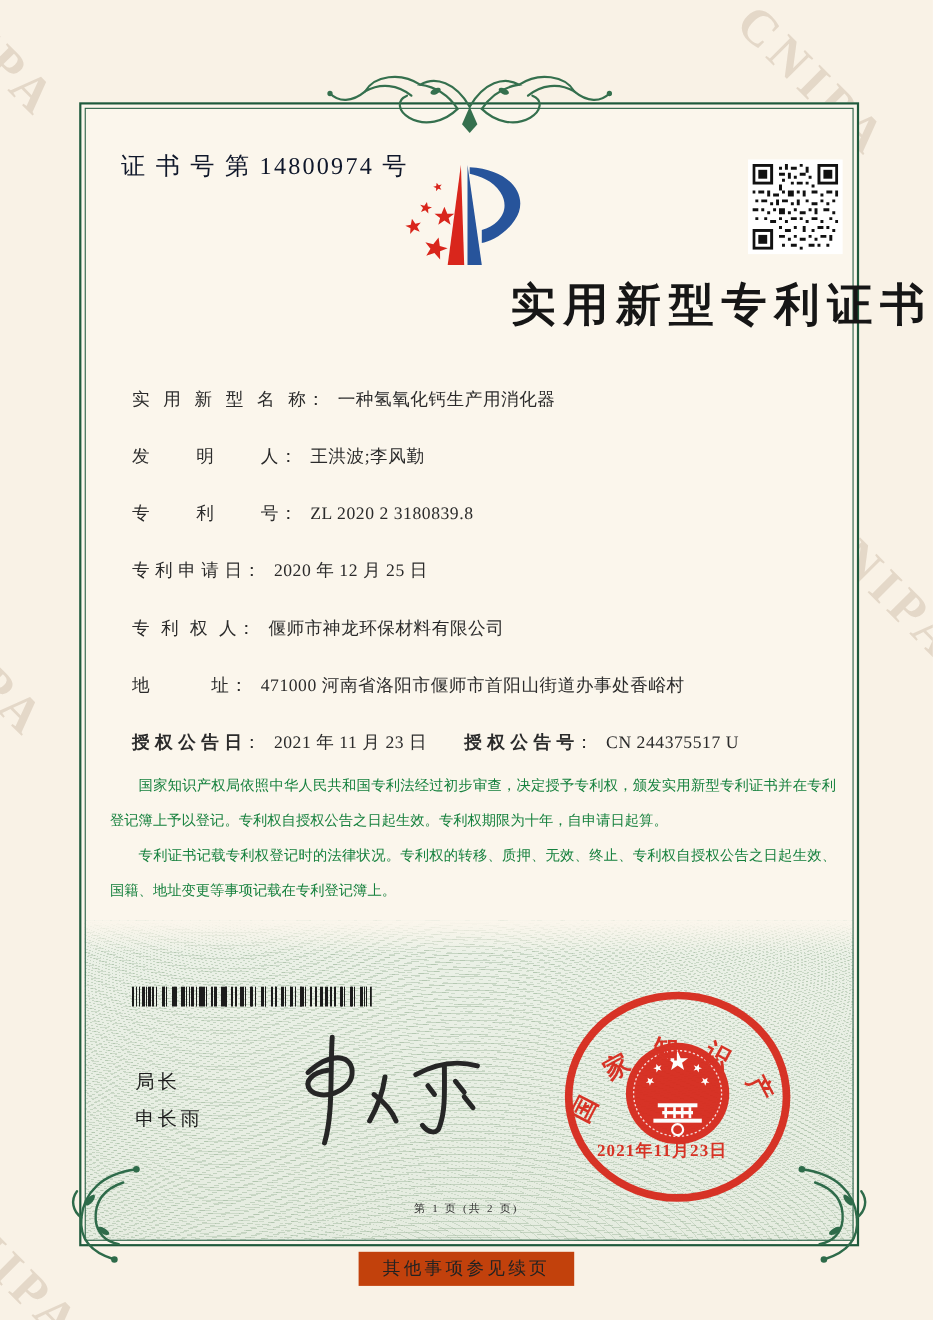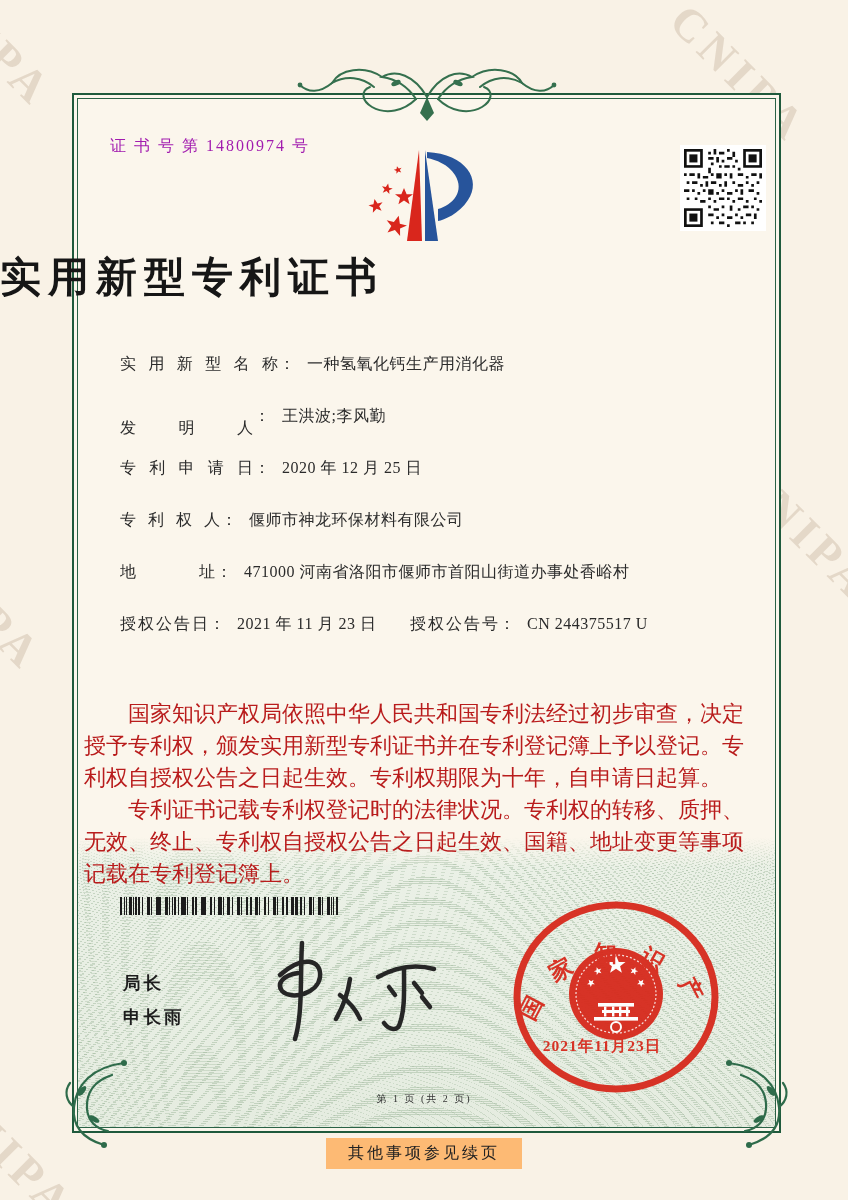--- a/index.html
+++ b/index.html
@@ -31,53 +31,53 @@
   .corner-right{right:-14px;transform:scaleX(-1);}
   
   .band{position:absolute;left:3px;right:3px;bottom:3px;top:742px;z-index:0;
     background:
       linear-gradient(180deg, rgba(251,246,236,1) 0px, rgba(251,246,236,0) 30px),
       repeating-radial-gradient(ellipse 1200px 420px at 50% -90px, rgba(138,168,136,.38) 0 1px, rgba(0,0,0,0) 1px 6px),
       repeating-radial-gradient(ellipse 1400px 520px at 18% 115%, rgba(138,168,136,.28) 0 1px, rgba(0,0,0,0) 1px 8px),
       linear-gradient(#ebf1e7,#e5ece0);}
   
   .content{position:absolute;inset:0;z-index:3;}
-  .cert-no{position:absolute;left:110px;top:136px;font-size:16px;letter-spacing:2px;color:#a21caf;text-align:right;}
+  .cert-no{position:absolute;left:110px;top:136px;font-size:22px;letter-spacing:2px;color:#0f172a;text-align:right;}
   .logo{position:absolute;left:341px;top:138px;width:160px;height:118px;}
   .qr{position:absolute;left:680px;top:145px;width:78px;height:78px;background:#fff;padding:4px;}
-  .title{position:absolute;left:0;right:0;top:250px;text-align:left;
-    font-size:41px;font-weight:bold;letter-spacing:7px;color:#161616;}
+  .title{position:absolute;left:0;right:0;top:250px;text-align:right;
+    font-size:41px;font-weight:bold;letter-spacing:7px;color:#161616;padding-left:28px;}
   .fields{position:absolute;left:120px;top:351px;width:600px;font-size:16px;}
   .frow{height:52px;line-height:26px;white-space:nowrap;}
   .flabel{display:inline-block;text-align:justify;text-align-last:justify;vertical-align:top;}
   .fcolon{display:inline-block;margin-left:1px;}
   .fvalue{display:inline-block;margin-left:12px;letter-spacing:.5px;}
   .frow:nth-child(1) .flabel{width:158px;}
-  .frow:nth-child(2) .flabel{width:133px;margin-top:12px;}
+  .frow:nth-child(2) .flabel{width:133px;}
   .frow:nth-child(3) .flabel{width:133px;}
   .frow:nth-child(4) .flabel{width:100px;}
   .frow:nth-child(5) .flabel{width:95px;}
   .frow:nth-child(6) .flabel{width:88px;}
   .frow:nth-child(7) .flabel{width:100px;font-weight:bold;}
   .fvalue2w{width:173px;}
-  .paras{position:absolute;left:84px;top:698px;width:660px;
-    font-size:22px;line-height:32px;text-align:justify;color:#b91c1c;}
+  .paras{position:absolute;left:100px;top:698px;width:660px;
+    font-size:13px;line-height:32px;text-align:justify;color:#15803d;}
   .paras p{margin:0;text-indent:2em;}
   .barcode{position:absolute;left:120px;top:897px;width:218px;height:18px;
     background:
       repeating-linear-gradient(90deg,#1c1c1c 0 2px,rgba(0,0,0,0) 2px 4px,#1c1c1c 4px 5px,rgba(0,0,0,0) 5px 9px,#1c1c1c 9px 12px,rgba(0,0,0,0) 12px 13px,#1c1c1c 13px 14px,rgba(0,0,0,0) 14px 18px),
       repeating-linear-gradient(90deg,rgba(0,0,0,0) 0 6px,#1c1c1c 6px 7px,rgba(0,0,0,0) 7px 15px,#1c1c1c 15px 17px,rgba(0,0,0,0) 17px 23px);}
   .signer{position:absolute;left:123px;top:966px;font-size:17.5px;letter-spacing:3px;color:#1d1d1d;}
-  .signer div{height:34px;line-height:34px;font-weight:bold;}
+  .signer div{height:34px;line-height:34px;}
   .signature{position:absolute;left:250px;top:935px;}
   .seal{position:absolute;left:511px;top:899px;width:210px;height:196px;opacity:.94;}
   .seal text{font-weight:bold;}
   .page-num{position:absolute;left:0;right:0;top:1092px;text-align:center;font-size:10px;letter-spacing:2px;color:#333;}
   .note-box{position:absolute;left:50%;top:1138px;transform:translateX(-50%);
-    background:#fdba74;padding:5px 22px;font-size:16px;letter-spacing:3px;color:#222;z-index:2;}
+    background:#c2410c;padding:5px 22px;font-size:16px;letter-spacing:3px;color:#222;z-index:2;}
 </style>
 </head>
 <body>
 
 <span class="wm wm-small wm1">CNIPA</span>
 <span class="wm wm-small wm2">CNIPA</span>
 <span class="wm wm-big wm3">CNIPA</span>
 <span class="wm wm-small wm4">CNIPA</span>
 <span class="wm wm-small wm5">CNIPA</span>
 <span class="wm wm-small wm6">CNIPA</span>
@@ -177,20 +177,23 @@
   </svg>
 
   <div class="title">实用新型专利证书</div>
 
   <div class="fields">
     <div class="frow">
       <span class="flabel">实用新型名称</span><span class="fcolon">：</span><span class="fvalue">一种氢氧化钙生产用消化器</span>
     </div>
     <div class="frow">
       <span class="flabel">发明人</span><span class="fcolon">：</span><span class="fvalue">王洪波;李风勤</span>
+    </div>
+    <div class="frow">
+      <span class="flabel">专利号</span><span class="fcolon">：</span><span class="fvalue">ZL 2020 2 3180839.8</span>
     </div>
     <div class="frow">
       <span class="flabel">专利申请日</span><span class="fcolon">：</span><span class="fvalue">2020 年 12 月 25 日</span>
     </div>
     <div class="frow">
       <span class="flabel">专利权人</span><span class="fcolon">：</span><span class="fvalue">偃师市神龙环保材料有限公司</span>
     </div>
     <div class="frow">
       <span class="flabel">地址</span><span class="fcolon">：</span><span class="fvalue">471000 河南省洛阳市偃师市首阳山街道办事处香峪村</span>
     </div>

